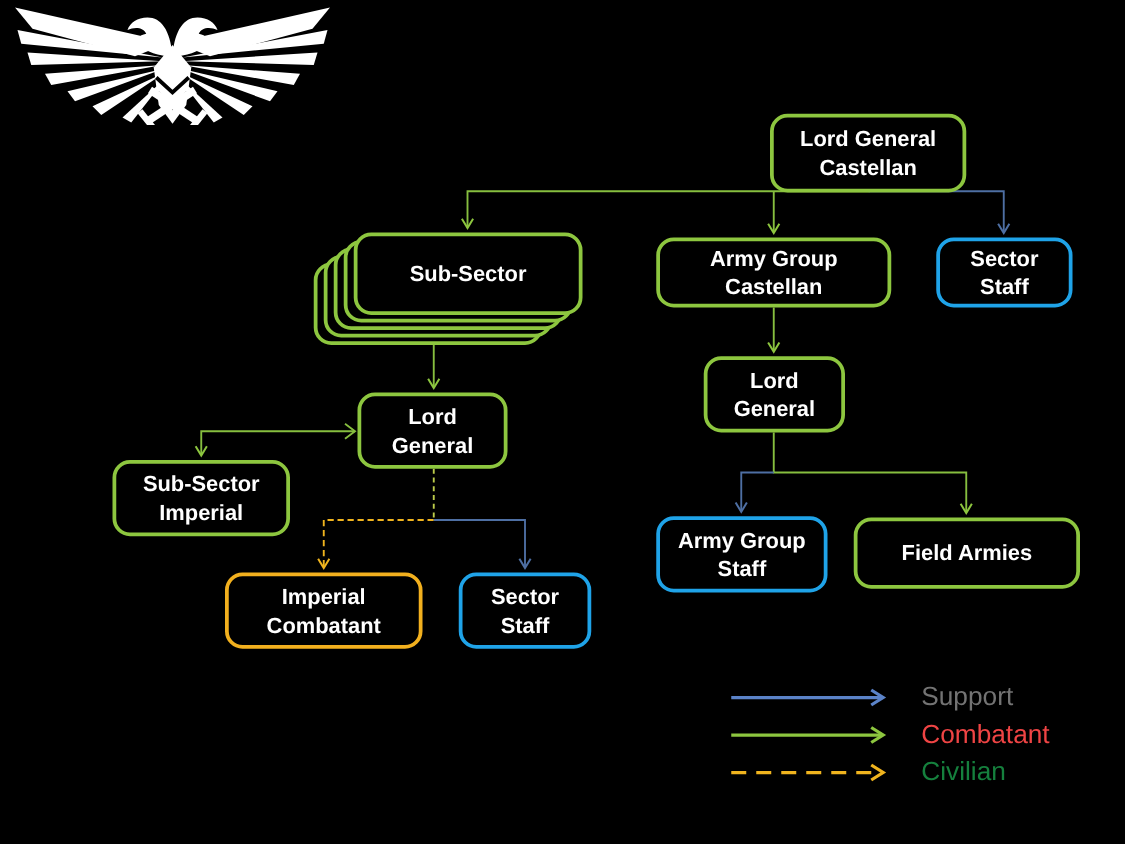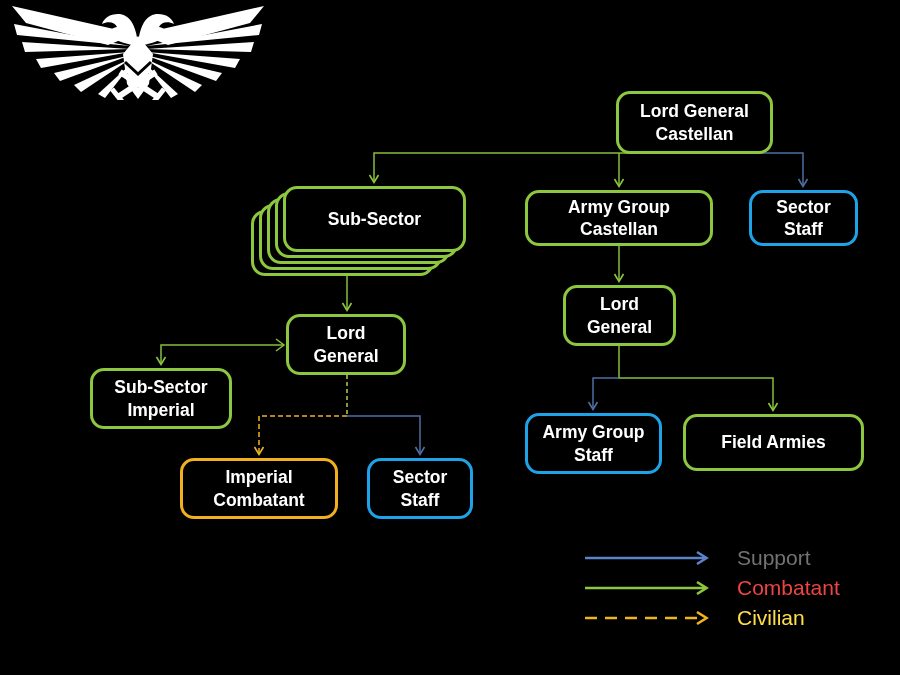--- a/index.html
+++ b/index.html
@@ -40,21 +40,21 @@
   #n-ic{left:180px;top:458px;width:158px;height:61px;box-sizing:border-box;}
   #n-ssw{left:367px;top:458px;width:106px;height:61px;box-sizing:border-box;}
   #n-lge{left:563px;top:285px;width:113px;height:61px;box-sizing:border-box;}
   #n-ags{left:525px;top:413px;width:137px;height:61px;box-sizing:border-box;}
   #n-fa{left:683px;top:414px;width:181px;height:57px;box-sizing:border-box;}
   #n-lgm{box-sizing:border-box;}
   #aquila{position:absolute;left:8px;top:4px;z-index:2;}
   .legend-label{position:absolute;z-index:3;font-size:21px;line-height:26px;font-weight:400;}
   #legend-support{left:737px;top:545px;color:#737373;}
   #legend-combatant{left:737px;top:575px;color:#ef4444;text-align:center;}
-  #legend-civilian{left:737px;top:605px;color:#fde047;}
+  #legend-civilian{left:737px;top:605px;color:#15803d;}
 </style>
 </head>
 <body>
 
 <div id="stage">
 
   <svg id="aquila" width="260" height="96" viewBox="0 0 260 96">
     <g fill="#ffffff">
       <g id="wingL">
         <path d="M128,30 L4,2 L18,19 L100,41 Z"></path>

